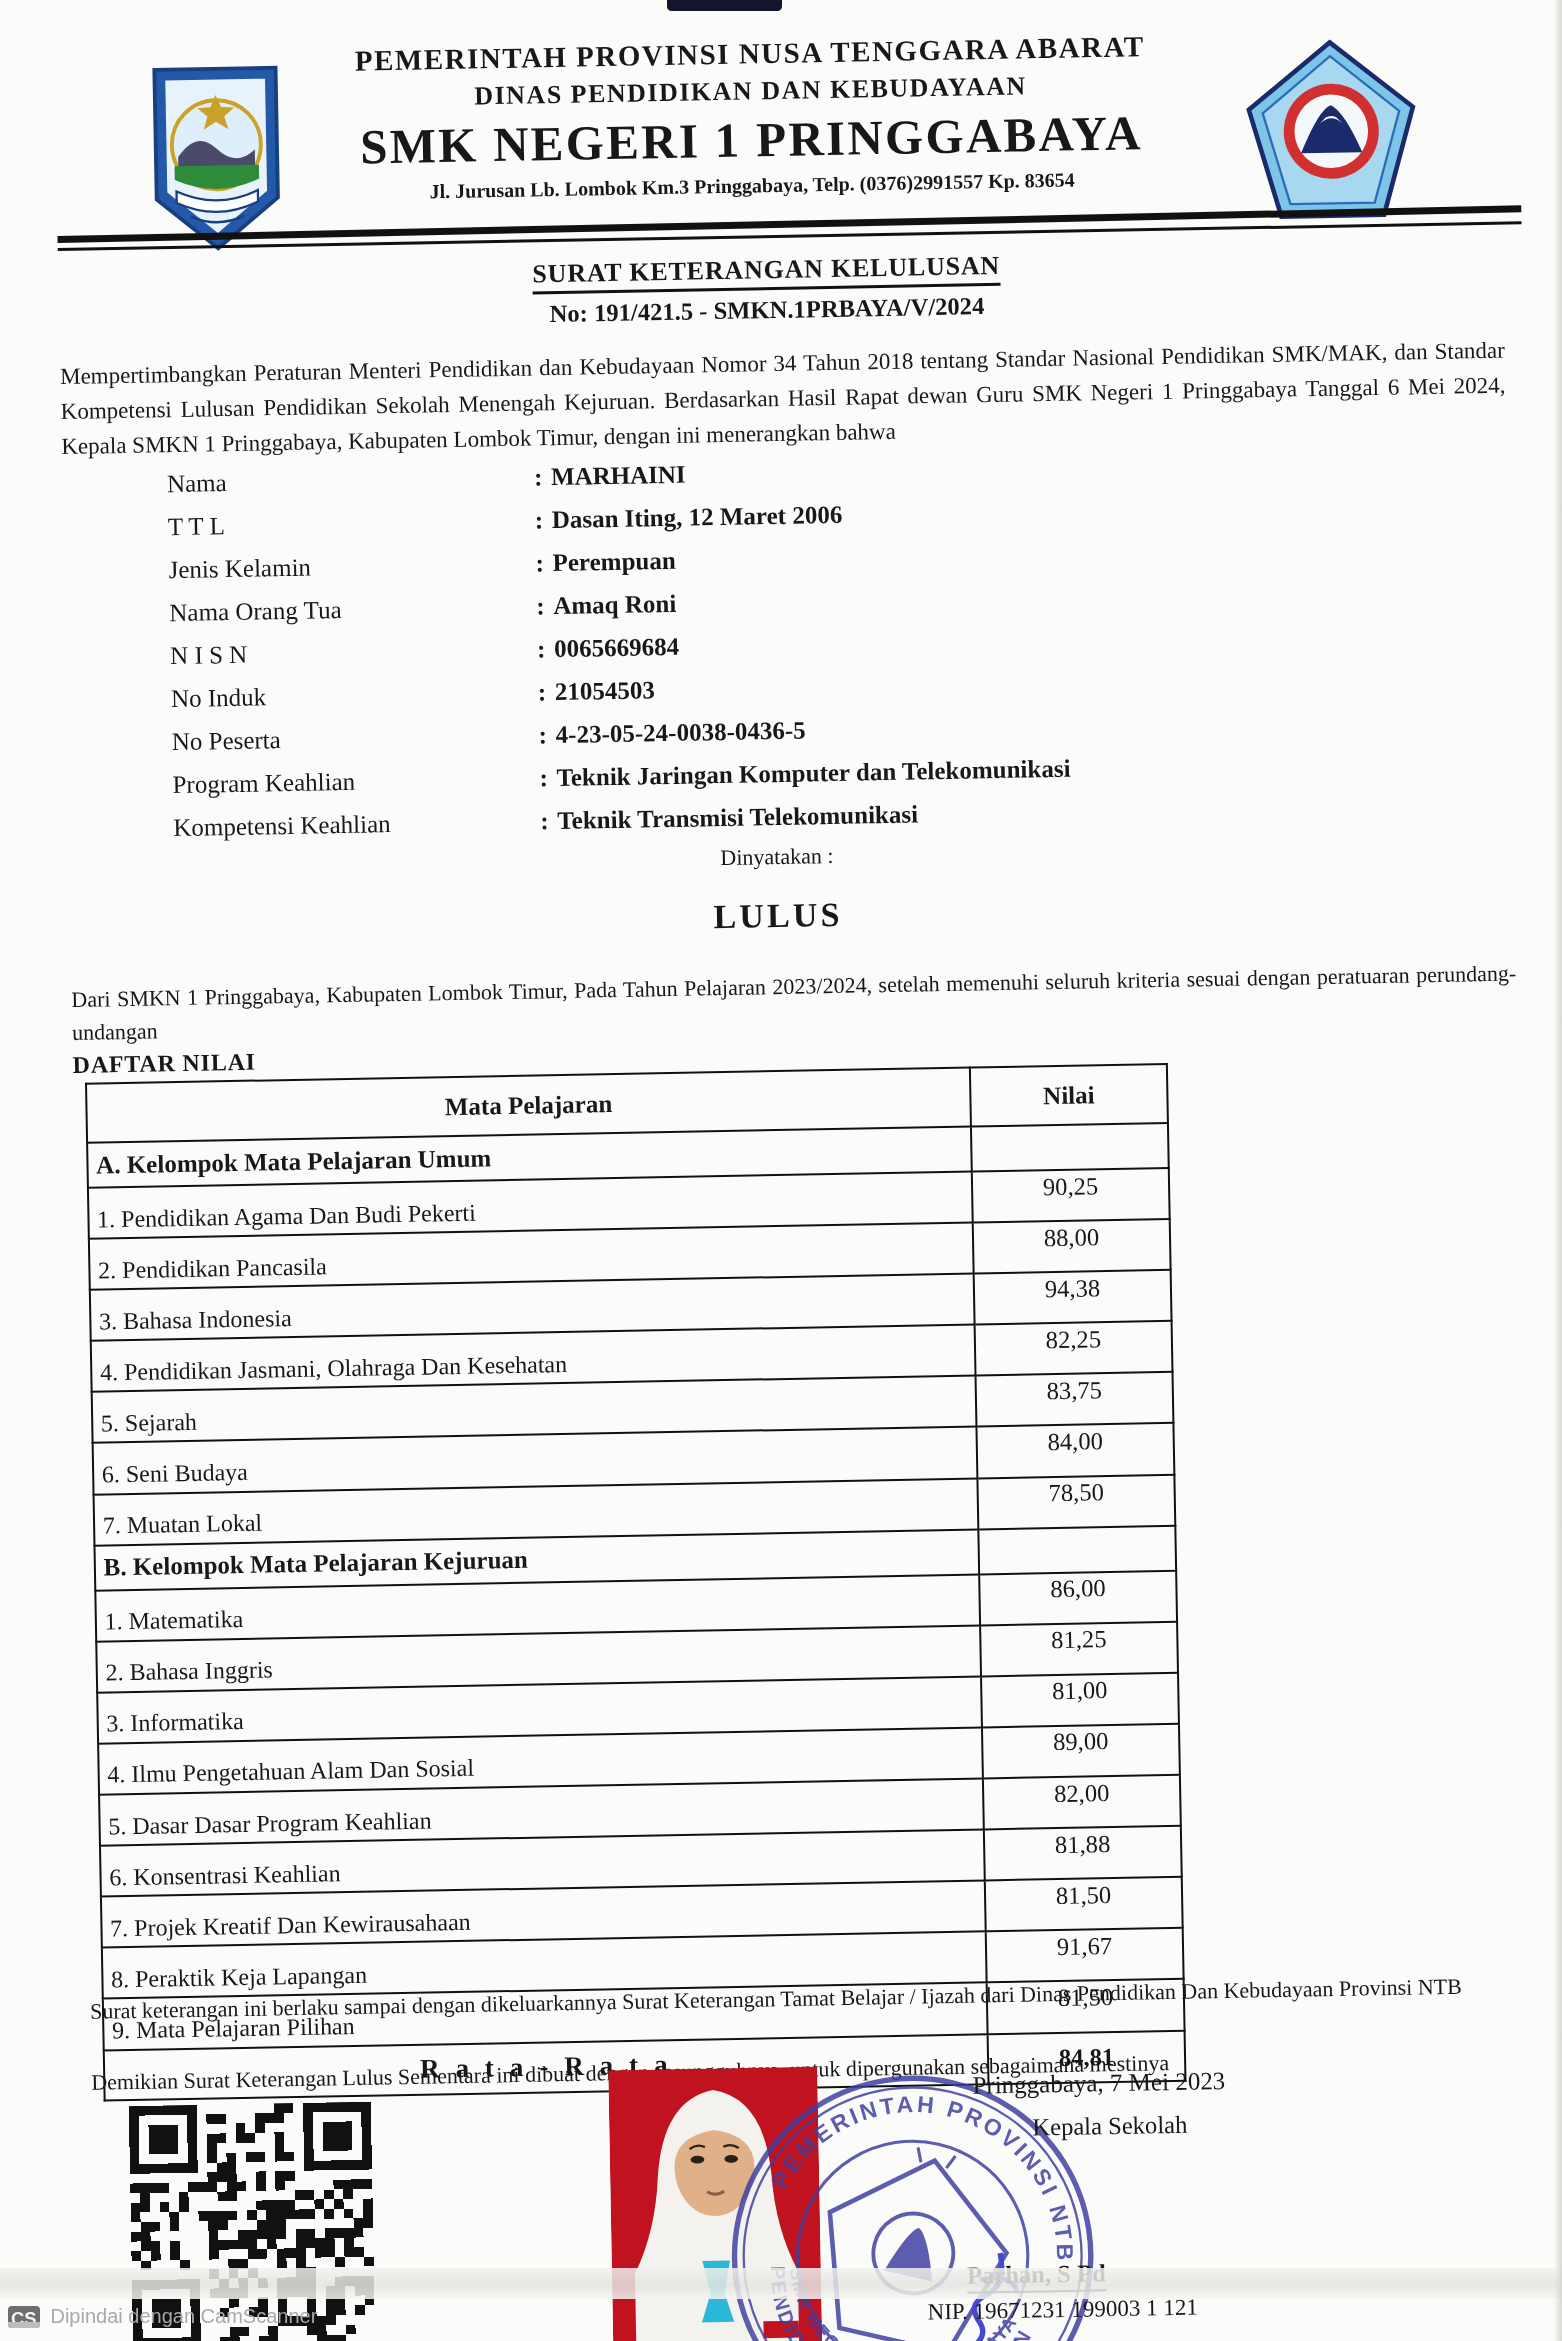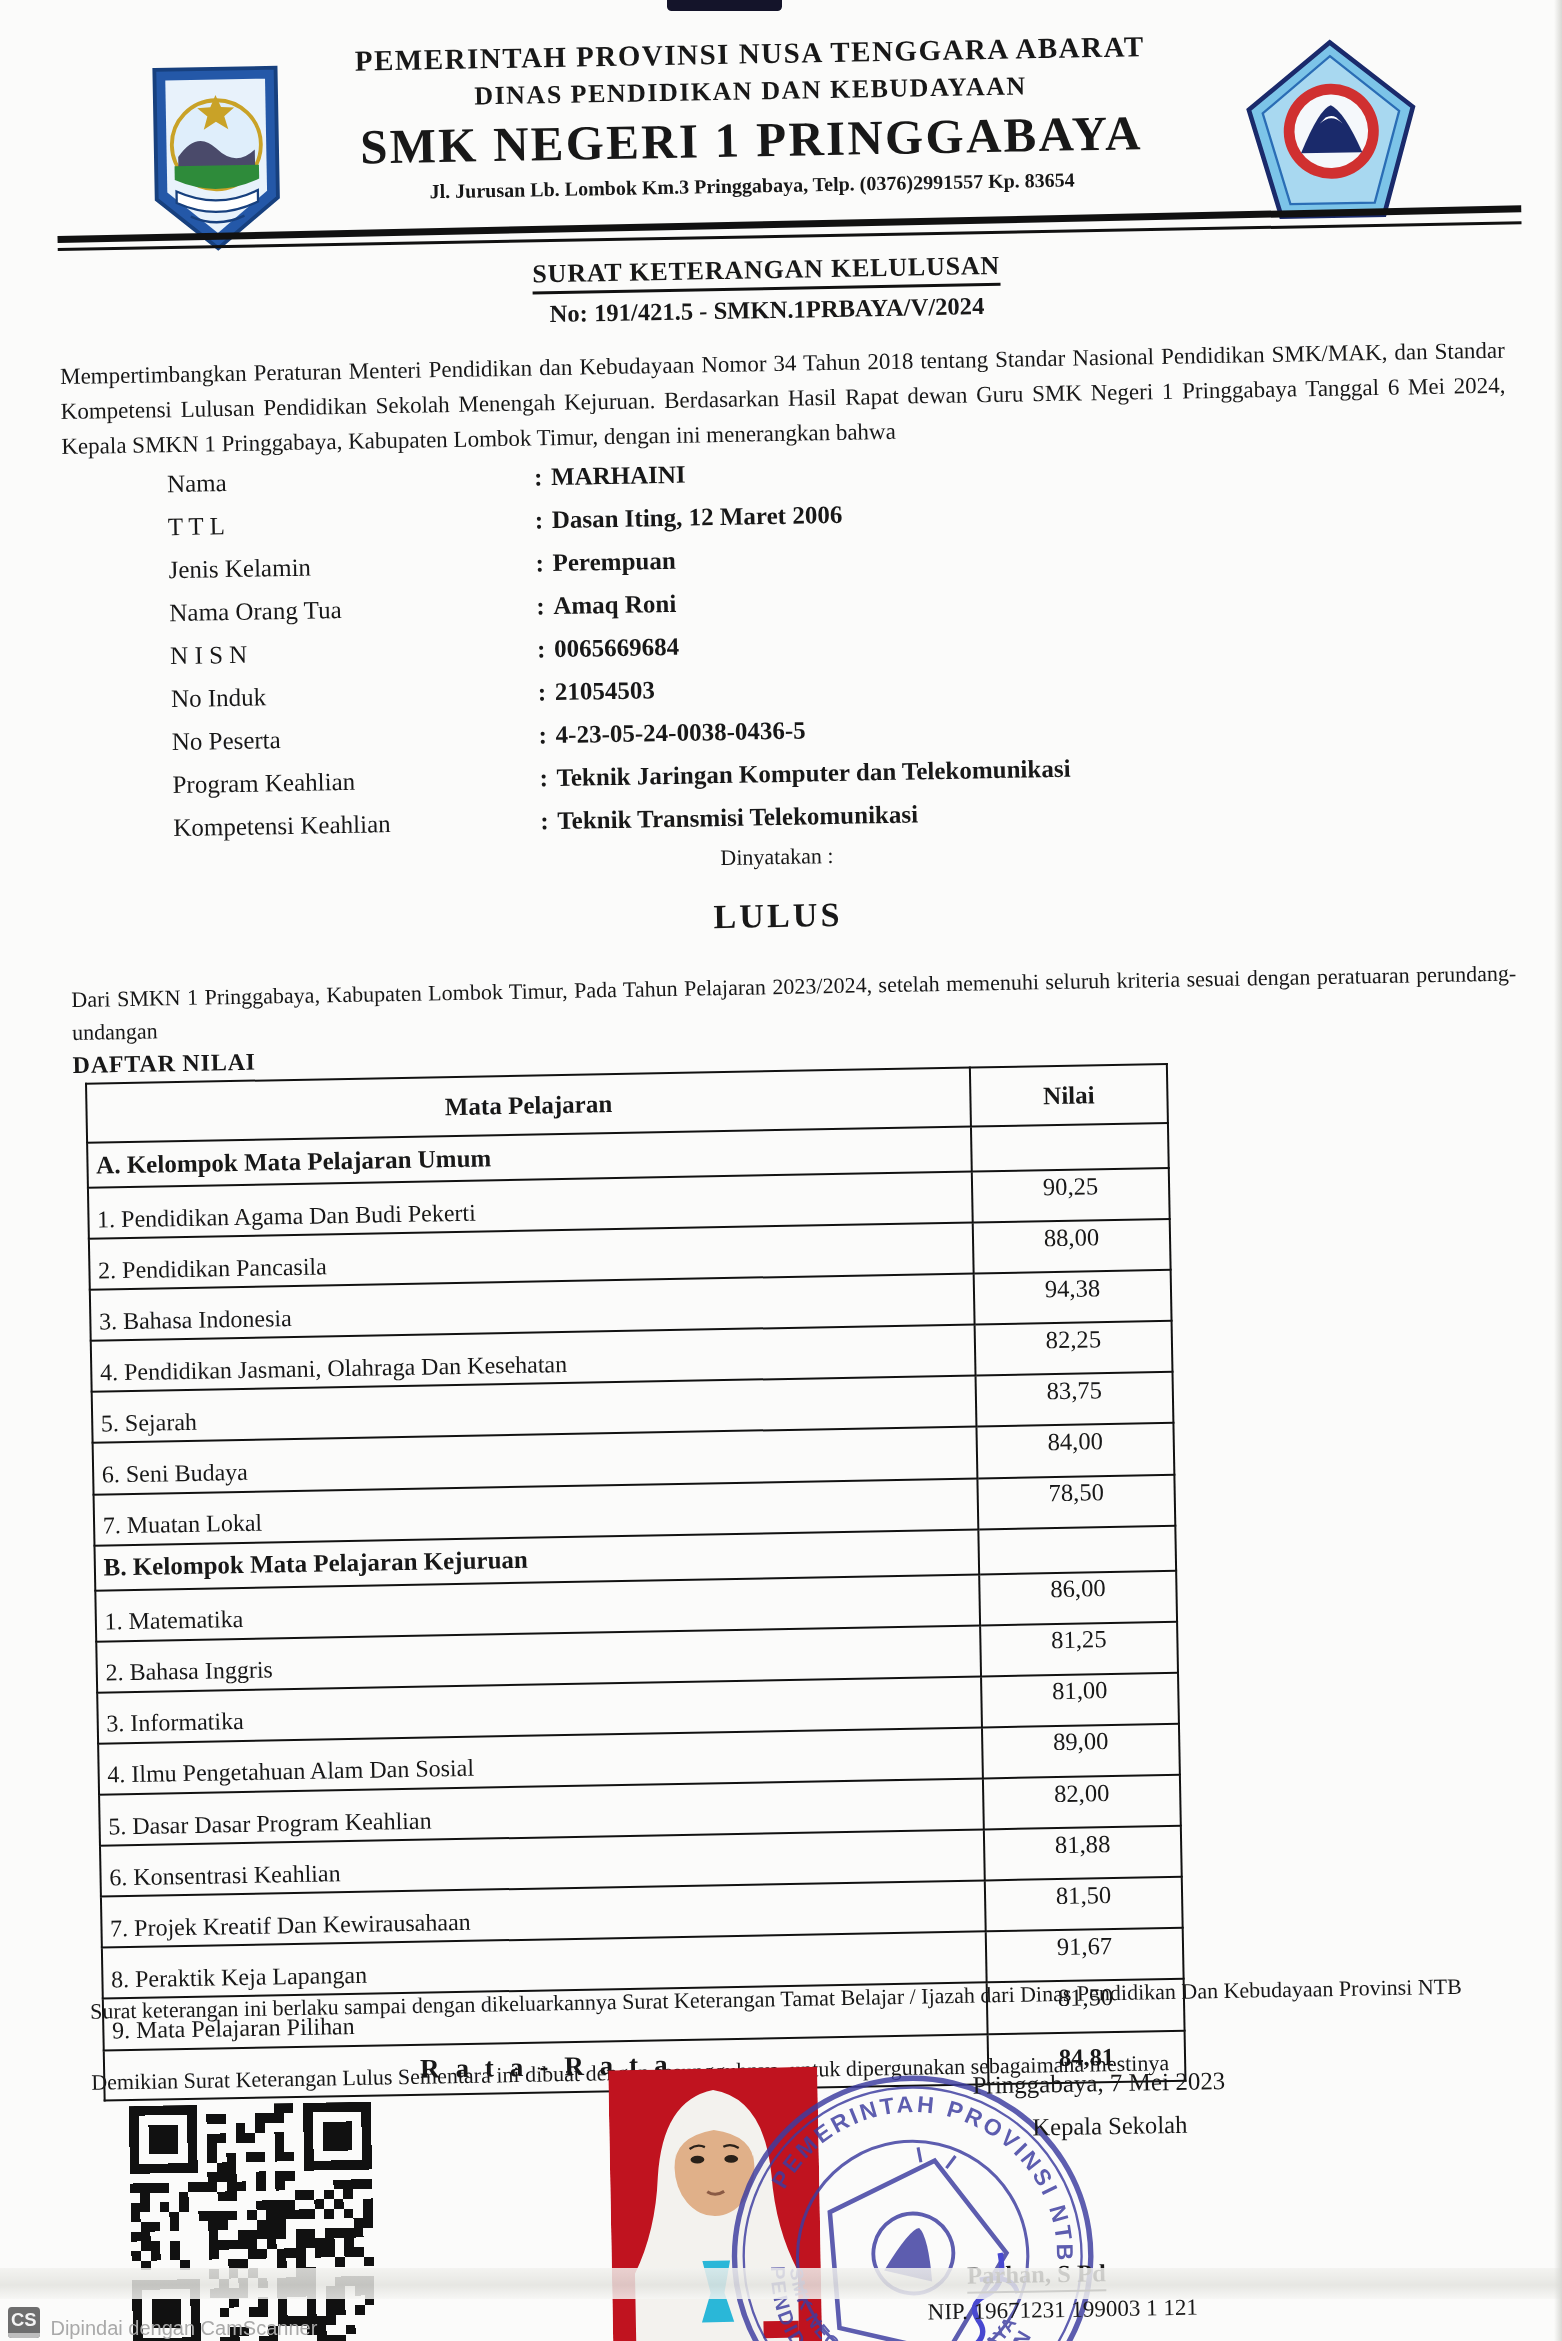--- a/index.html
+++ b/index.html
@@ -66,24 +66,24 @@
   .photo{position:absolute;left:590px;top:2067px;width:209px;height:277px;}
   .stamp{position:absolute;left:676px;top:2036px;width:430px;height:307px;opacity:.92;}
   .sig-date{position:absolute;left:954px;top:2075px;font-size:25px;}
   .sig-role{position:absolute;left:1013px;top:2118px;font-size:24.6px;}
   .sig-name{position:absolute;left:945px;top:2265px;font-size:24.6px;font-weight:bold;border-bottom:2.3px solid #222;padding-bottom:1.5px;}
   .sig-nip{position:absolute;left:905px;top:2302px;font-size:23px;}
 
   
   .watermark{position:absolute;left:7.7px;top:2305px;display:flex;align-items:center;gap:10.8px;
              font-family:"Liberation Sans", sans-serif;}
-  .cs-badge{width:32px;height:31px;background:#6e6e6e;border-radius:3.8px;position:relative;
+  .cs-badge{width:32px;height:22px;background:#6e6e6e;border-radius:3.8px;position:relative;
             color:#f4f4f4;font-weight:bold;font-size:18.4px;text-align:center;line-height:26px;}
   .cs-badge::after{content:"";position:absolute;left:0;bottom:0;width:100%;height:5.4px;background:#bdbdbd;border-radius:0 0 3.8px 3.8px;}
-  .wm-text{color:#a9a9a9;font-size:20px;margin-top:12px;}
+  .wm-text{color:#a9a9a9;font-size:20px;}
 </style>
 </head>
 <body>
 
 <div class="page">
 
   <div class="doc">
 
     <div class="logo-left">
       <svg width="131" height="188" viewBox="0 0 170 245">

